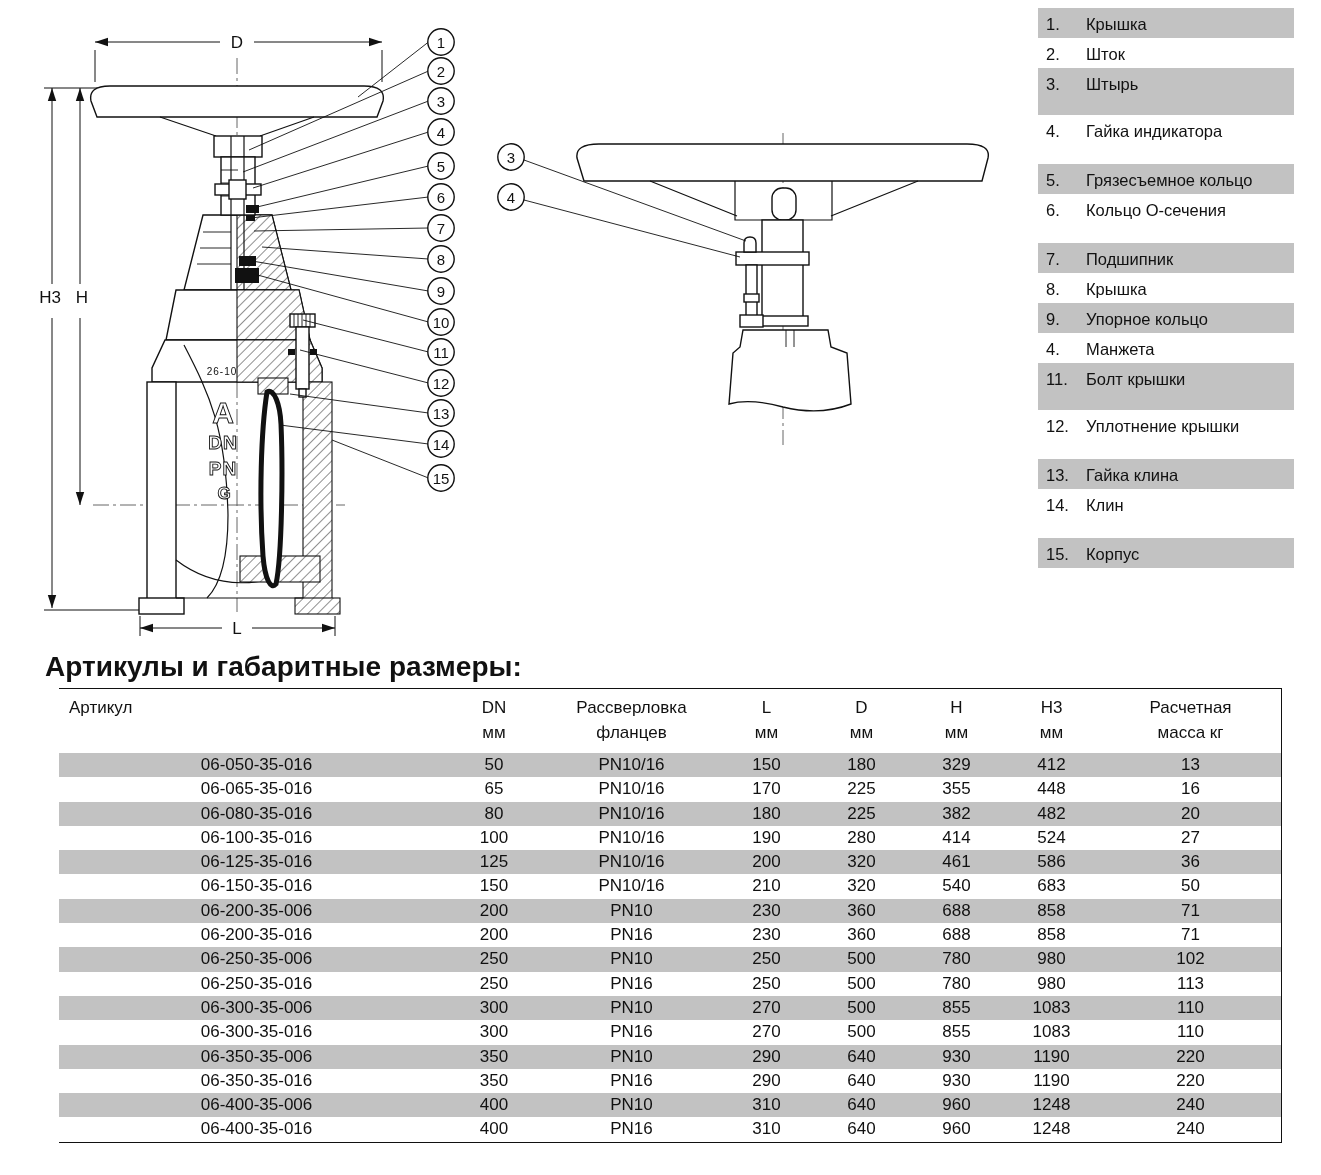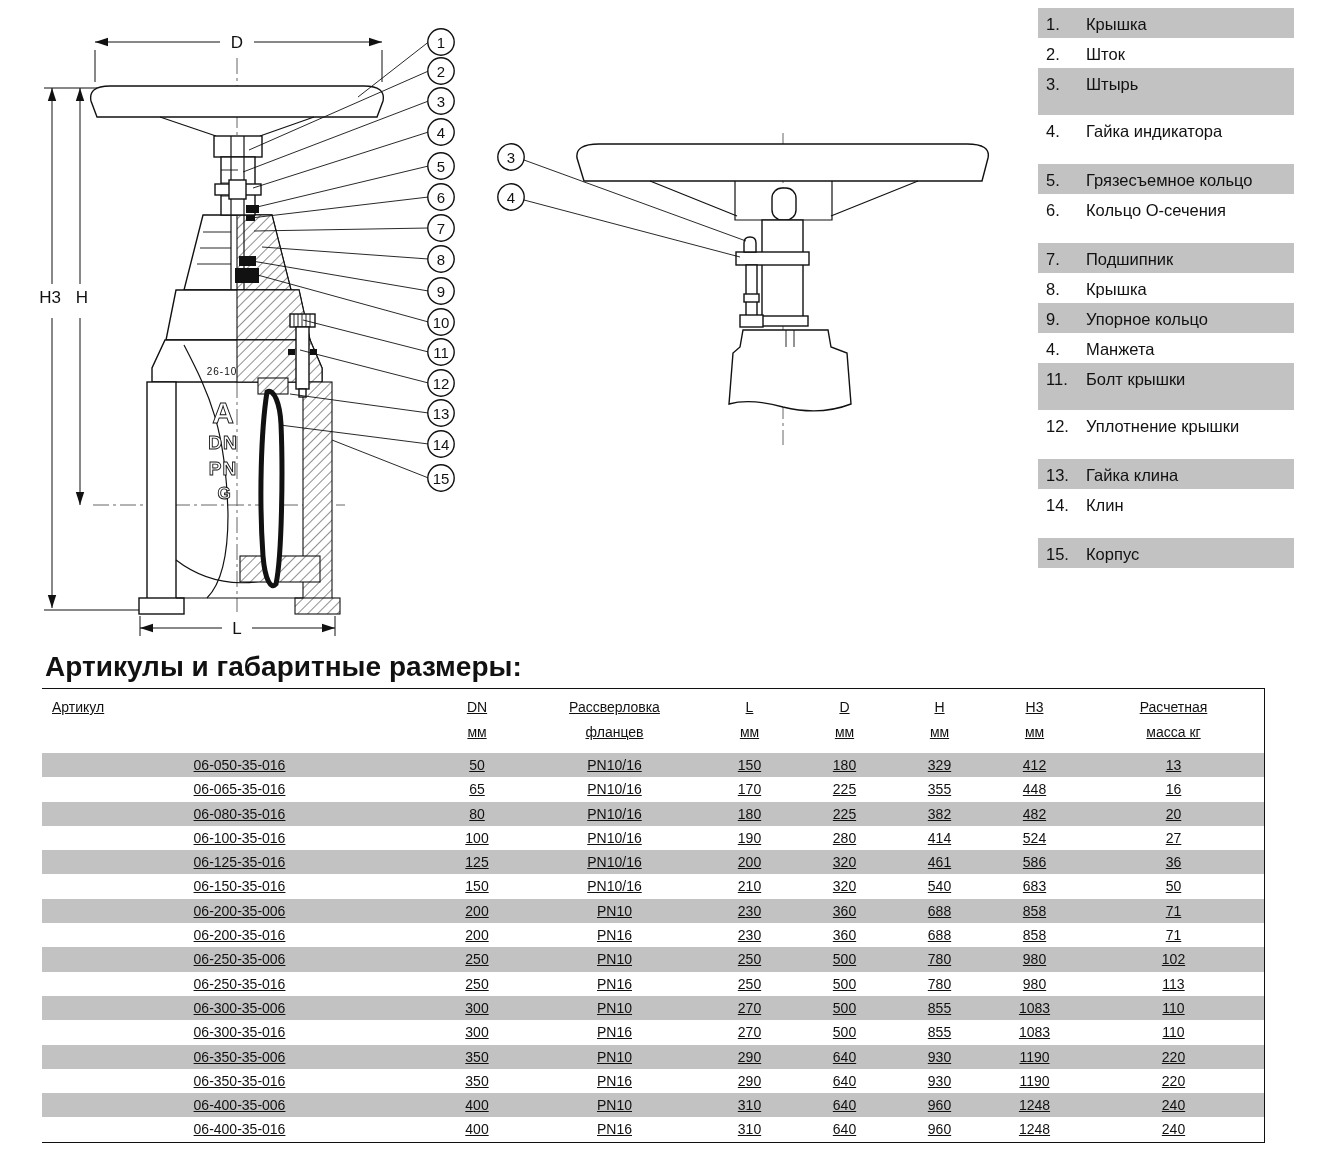--- a/index.html
+++ b/index.html
@@ -31,23 +31,23 @@
   .part-item{display:flex;min-height:30px;padding:5px 0 0 8px;box-sizing:border-box;}
   .part-item.tall{min-height:47px;}
   .part-item.gap{margin-top:19px;}
   .part-item.gap-lg{margin-top:19px;}
   .part-item.shaded{background:var(--row-highlight,#c2c2c2);}
   .part-num{width:40px;flex:none;}
   
   .section-title{position:absolute;left:45px;top:651px;font-size:28px;font-weight:bold;}
   
   .dims-table{
-    position:absolute;left:42px;top:688px;width:1223px;
+    position:absolute;left:59px;top:688px;width:1223px;
     border-top:1.5px solid #111;border-bottom:1.5px solid #111;border-right:1.2px solid #111;
-    font-size:14px;box-sizing:border-box;text-decoration:underline;
+    font-size:17px;box-sizing:border-box;
   }
   .t-head{display:grid;grid-template-columns:385px 100px 175px 95px 95px 95px 95px 183px;padding:6px 0 8px;}
   .th{text-align:center;line-height:25px;}
   .th.first{text-align:left;padding-left:10px;}
   .t-row{display:grid;grid-template-columns:385px 100px 175px 95px 95px 95px 95px 183px;height:24.3px;line-height:24.3px;}
   .t-row.shaded{background:var(--row-highlight,#c2c2c2);}
   .td{text-align:center;overflow:hidden;}
   .td.first{text-align:center;padding-left:10px;}
 </style>
 </head>

